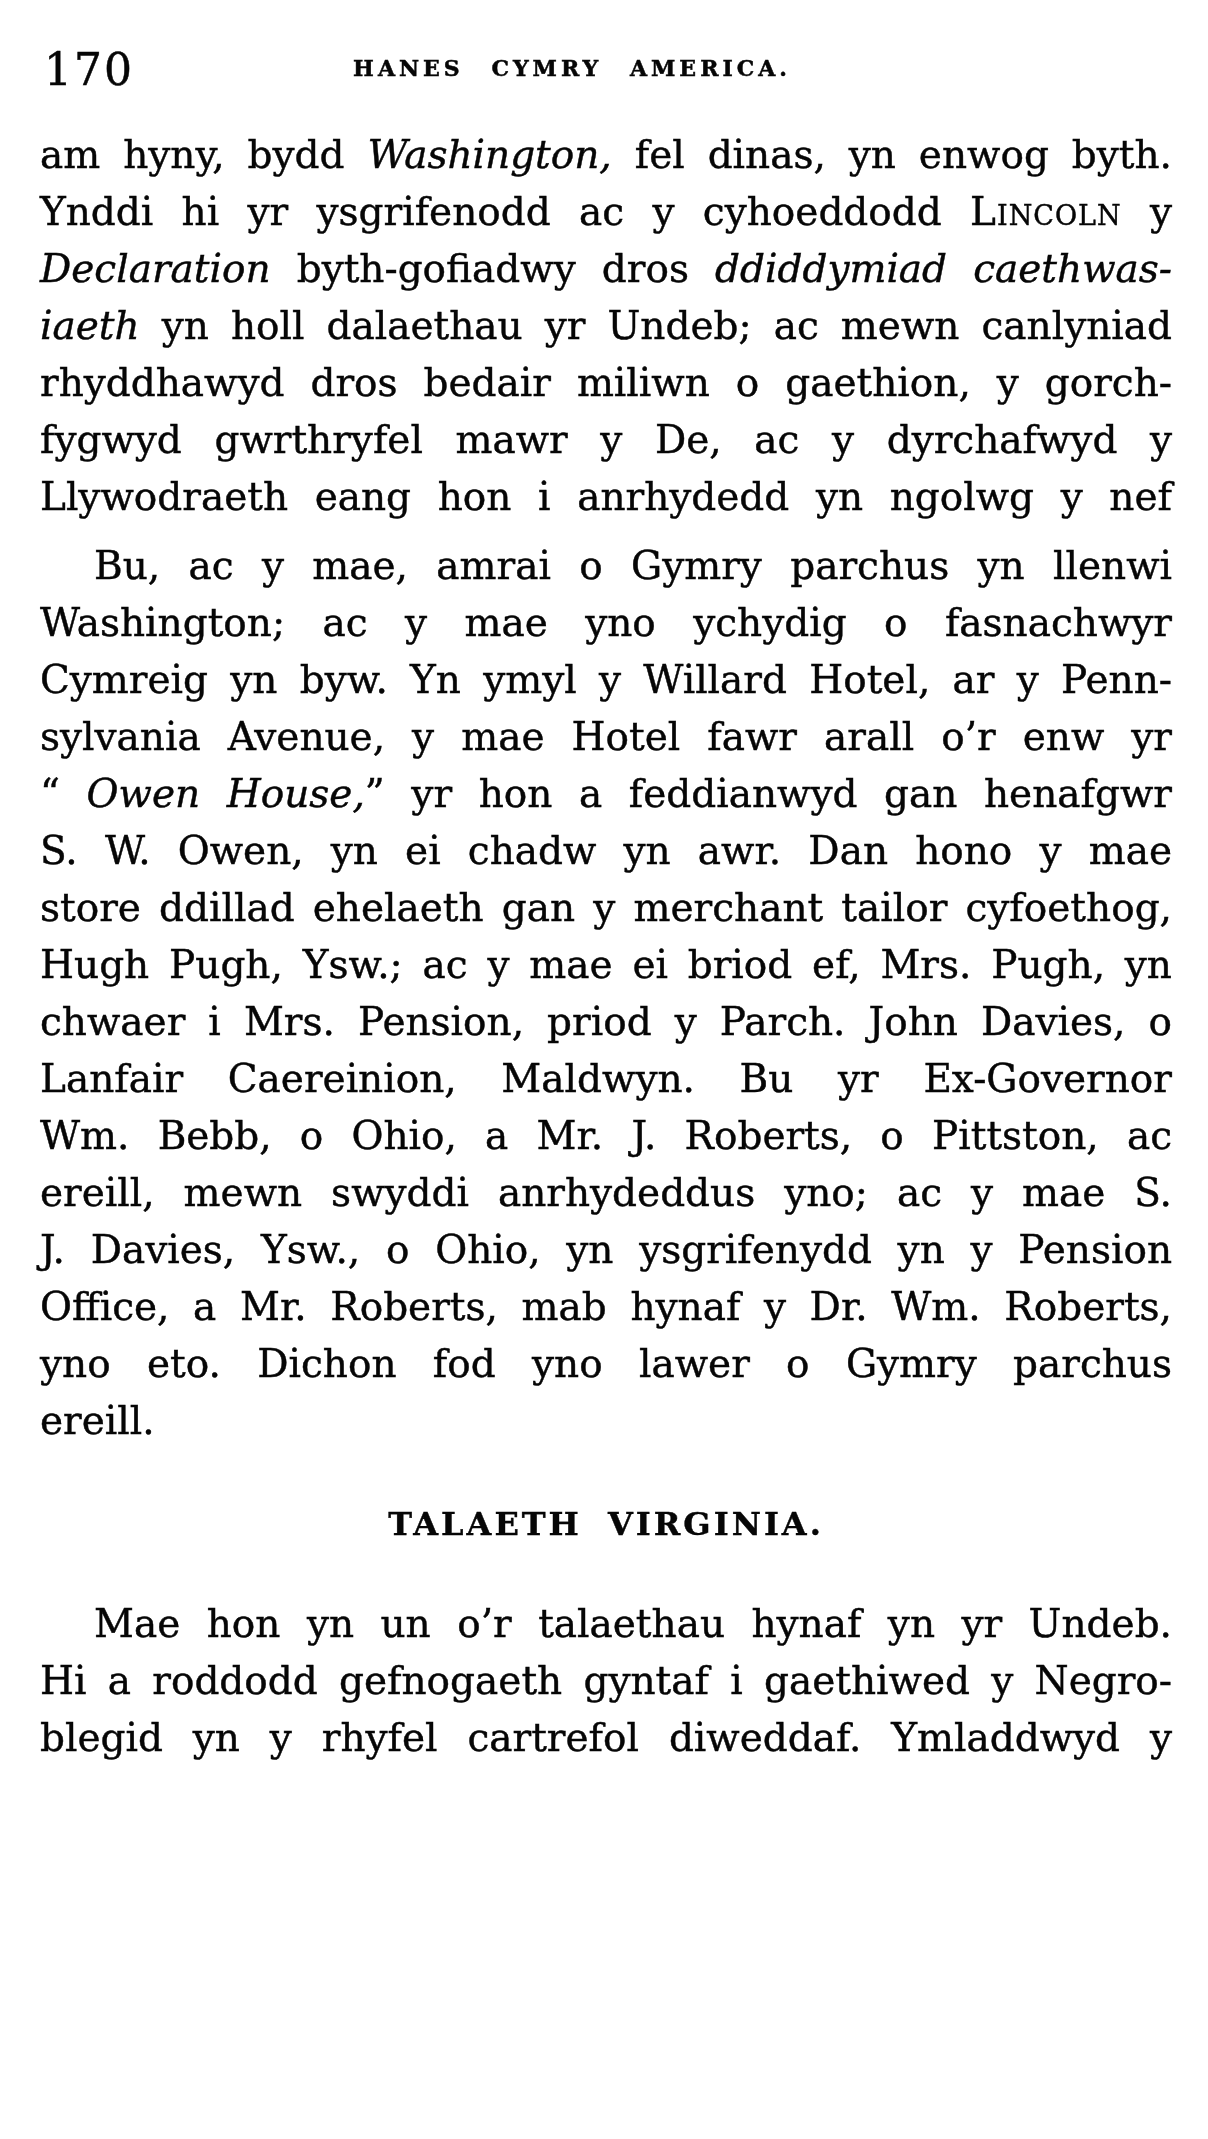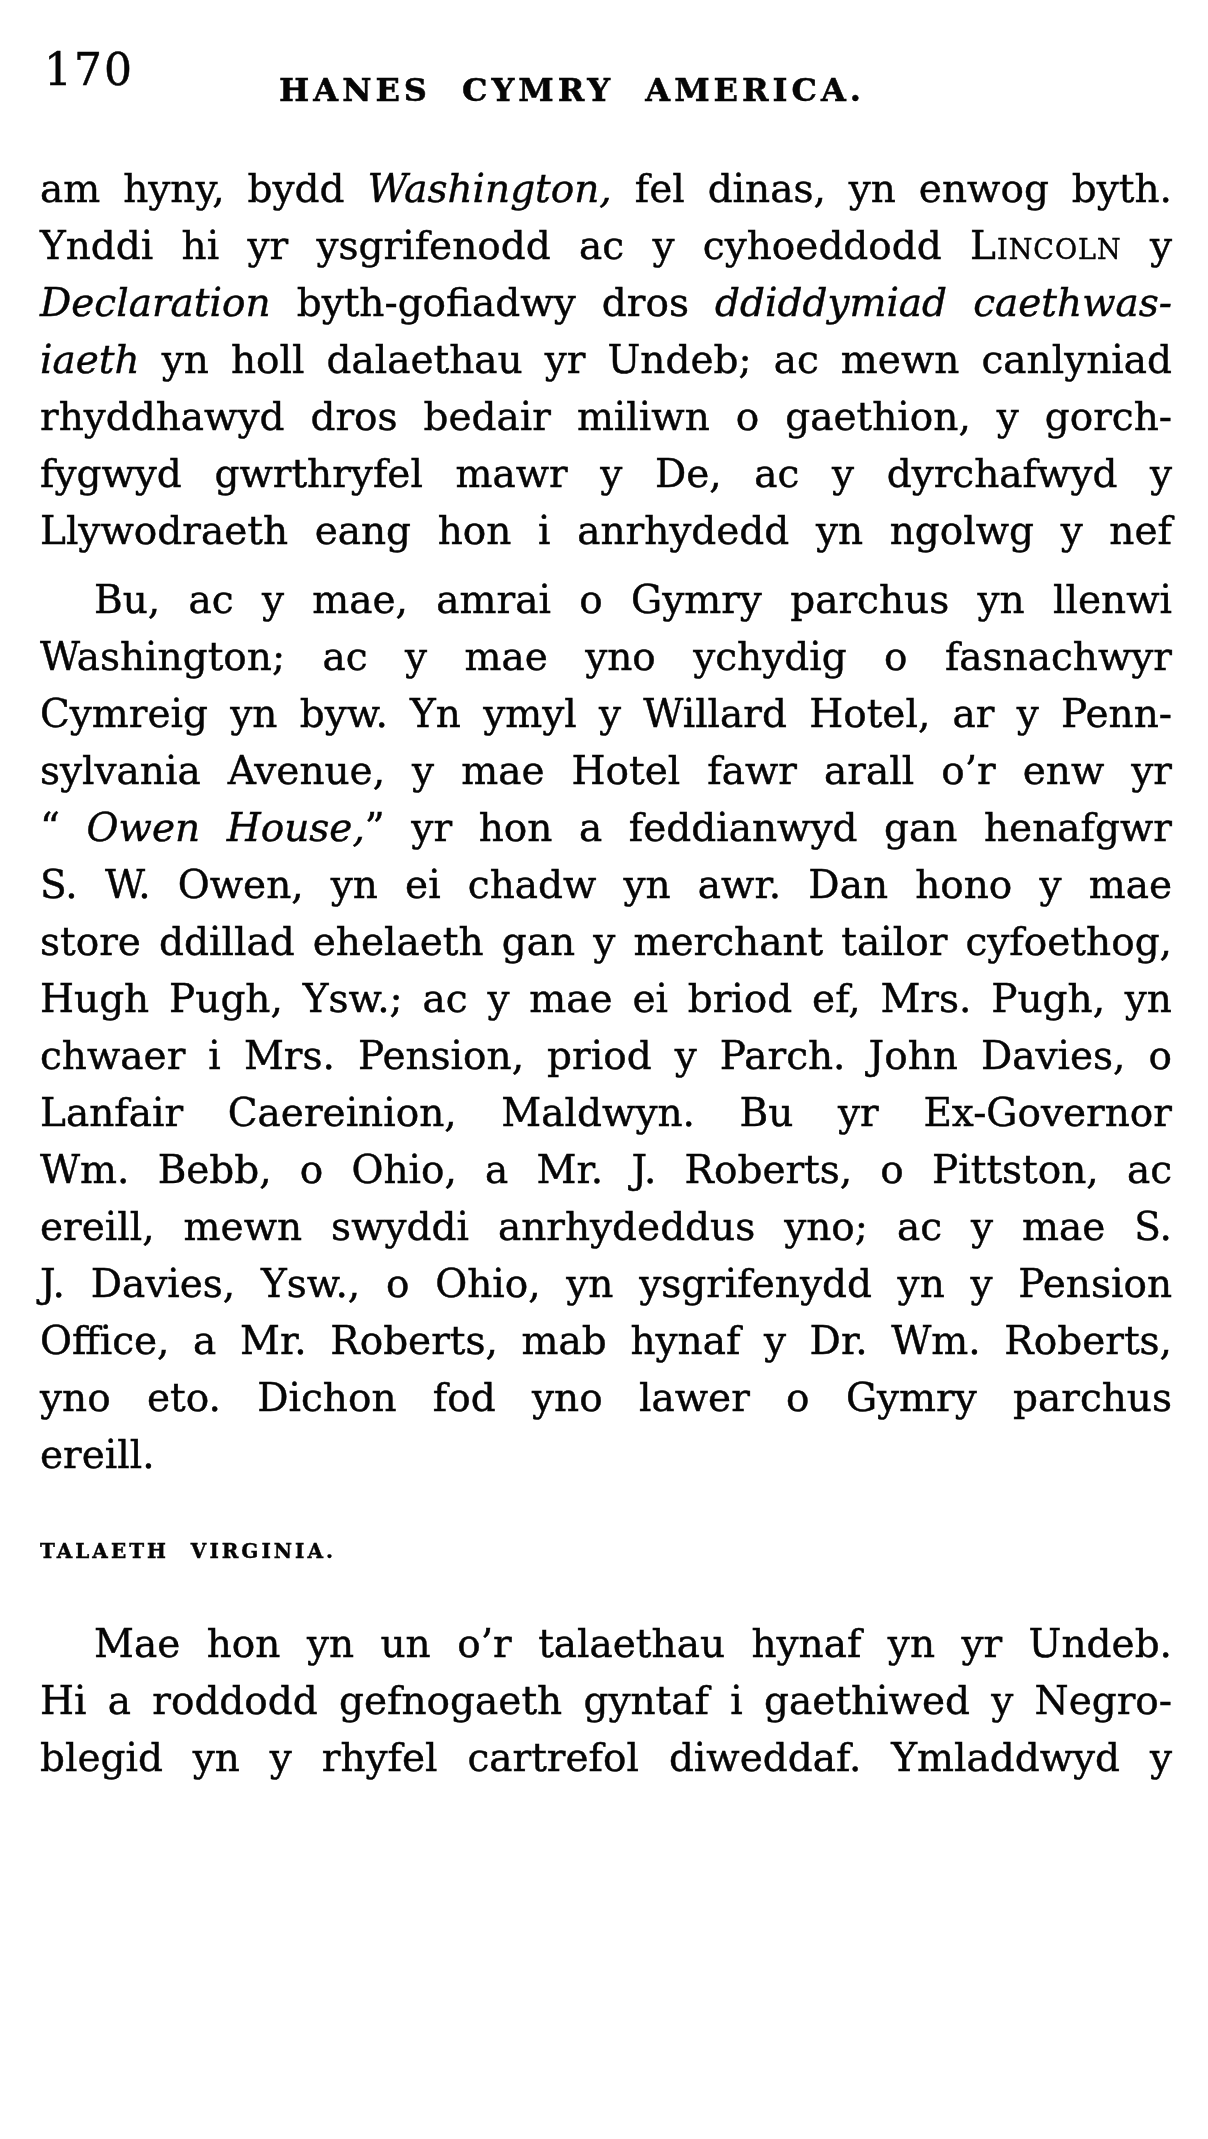--- a/index.html
+++ b/index.html
@@ -28,43 +28,44 @@
     left: 4px;
     top: 0;
     font-size: 44px;
     line-height: 48px;
     letter-spacing: 2px;
   }
   .running-title {
     position: absolute;
     left: 47%;
     transform: translateX(-50%);
-    top: 25px;
-    font-size: 32px;
+    top: 9px;
+    font-size: 22px;
     font-weight: bold;
     letter-spacing: 4px;
     word-spacing: 16px;
     white-space: nowrap;
   }
-  .page-body { margin-top: 60px; }
+  .page-body { margin-top: 26px; }
   .para { margin: 0 0 12px 0; }
   .line {
     font-size: 39px;
     line-height: 57px;
     text-align: justify;
     text-align-last: justify;
     -webkit-text-stroke: 0.45px currentColor;
   }
   .line.last { text-align-last: left; }
   .line.indent { text-indent: 54px; }
   .it { font-style: italic; }
   .sc { font-variant: small-caps; letter-spacing: 1px; }
   .section-heading {
     margin: 56px 0 52px 0;
-    font-size: 20px;
+    text-align: center;
+    font-size: 32px;
     font-weight: bold;
     letter-spacing: 3px;
     word-spacing: 12px;
     -webkit-text-stroke: 0.4px currentColor;
   }
 </style>
 </head>
 <body>
 
 <div class="page">

